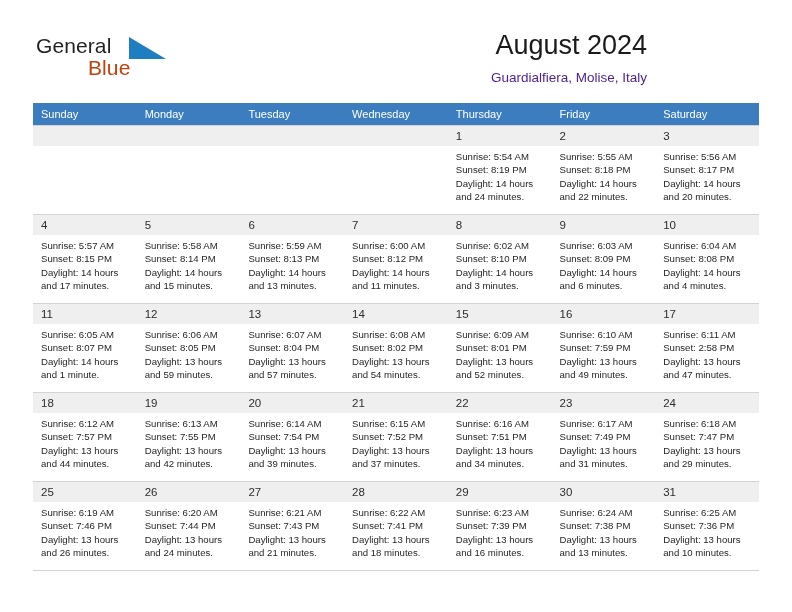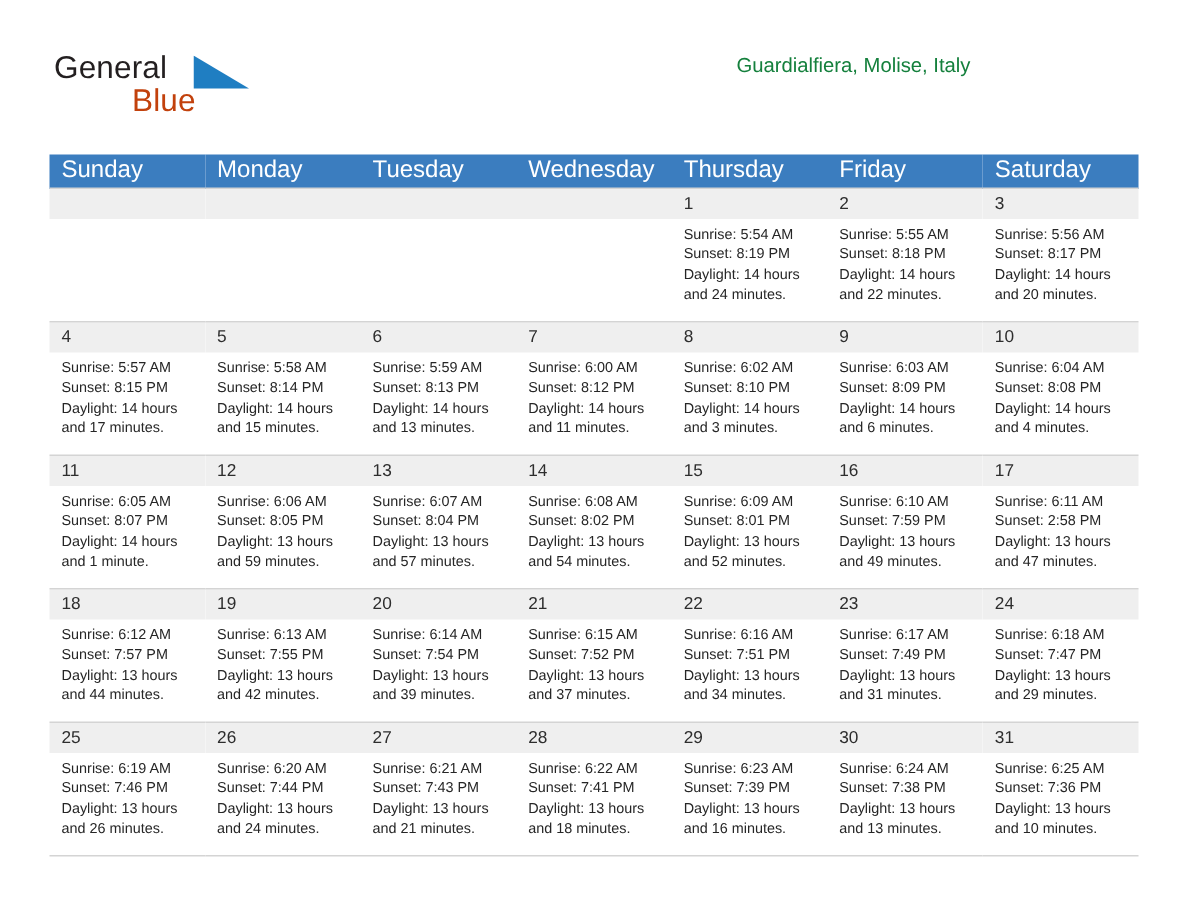--- a/index.html
+++ b/index.html
@@ -67,39 +67,39 @@
   .cal-title {
     font-size: 27px;
     color: #1a1a1a;
     line-height: 34px;
     font-weight: normal;
     margin: 0;
     white-space: nowrap;
   }
   .cal-subtitle {
     font-size: 13.5px;
-    color: #15803d;
+    color: #4c1d95;
     line-height: 20px;
     margin: 6px 0 0 0;
     white-space: nowrap;
   }
 
   
   .calendar {
     position: absolute;
     left: 33px;
     top: 103px;
     width: 726px;
     border-collapse: collapse;
     table-layout: fixed;
   }
   .calendar th {
     background: #3b7dbf;
     color: #ffffff;
-    font-size: 16px;
+    font-size: 11px;
     font-weight: normal;
     text-align: left;
     padding: 5px 0 5px 8px;
     height: 21px;
     line-height: 12px;
     border: none;
   }
   .calendar td {
     vertical-align: top;
     border: 1px solid #d4d4d4;
@@ -144,20 +144,21 @@
       <span class="brand-general">General</span>
       <span class="brand-mark">
         <svg width="38" height="24" viewBox="0 0 38 24" xmlns="http://www.w3.org/2000/svg">
           <polygon points="0,0 37,22 0,22" fill="#1f7ec2"></polygon>
         </svg>
       </span>
       <span class="brand-blue">Blue</span>
     </div>
 
     <div class="title-block">
+      <h1 class="cal-title">August 2024</h1>
       <p class="cal-subtitle">Guardialfiera, Molise, Italy</p>
     </div>
   </div>
 
   <table class="calendar">
     <thead>
       <tr>
         <th>Sunday</th>
         <th>Monday</th>
         <th>Tuesday</th>

